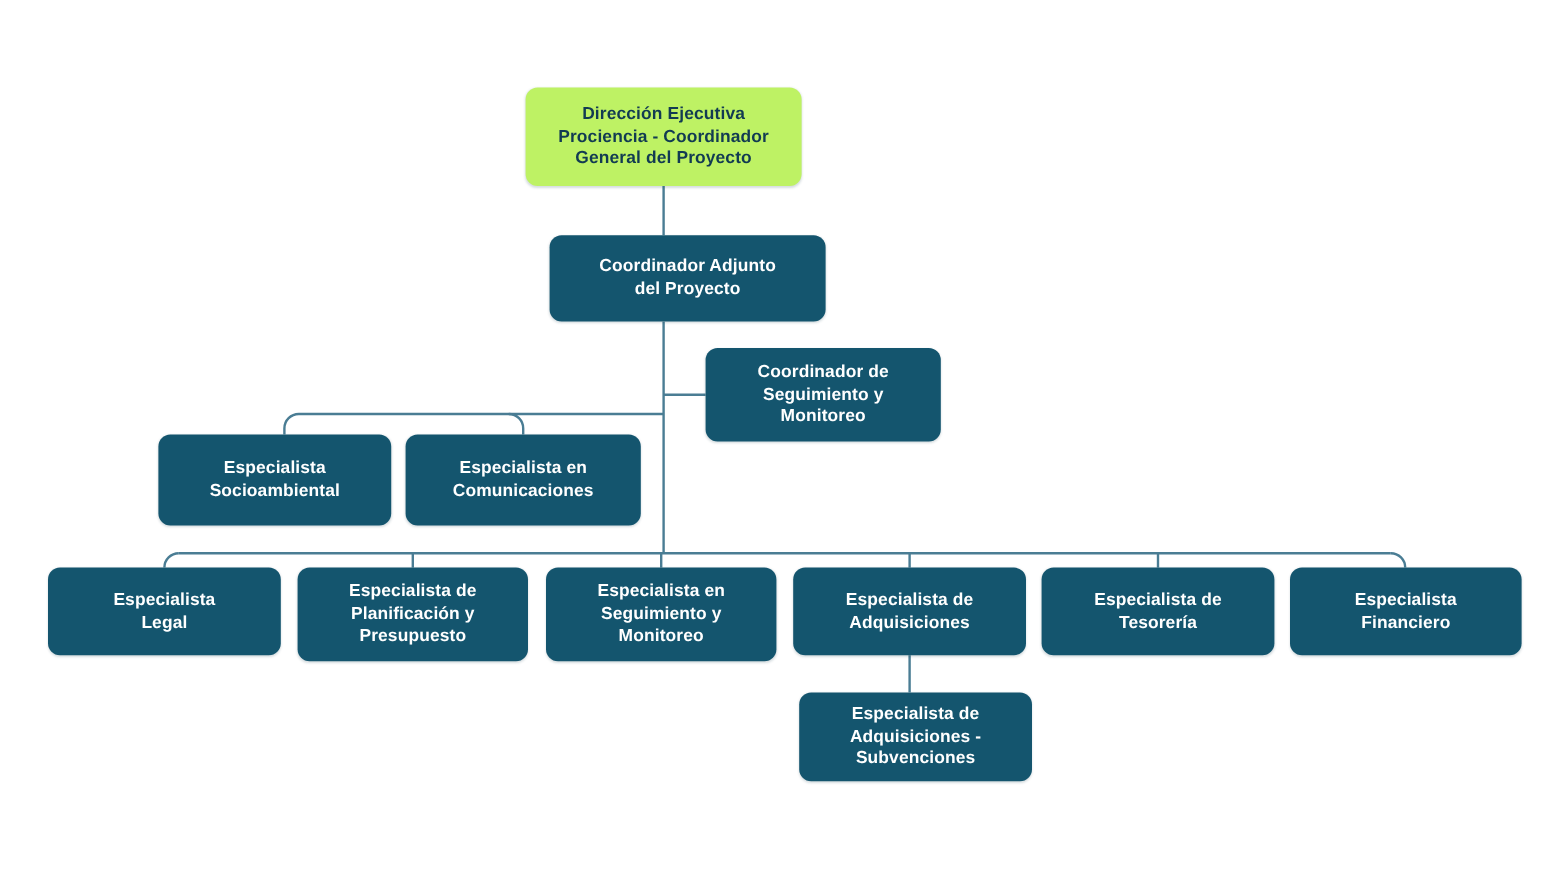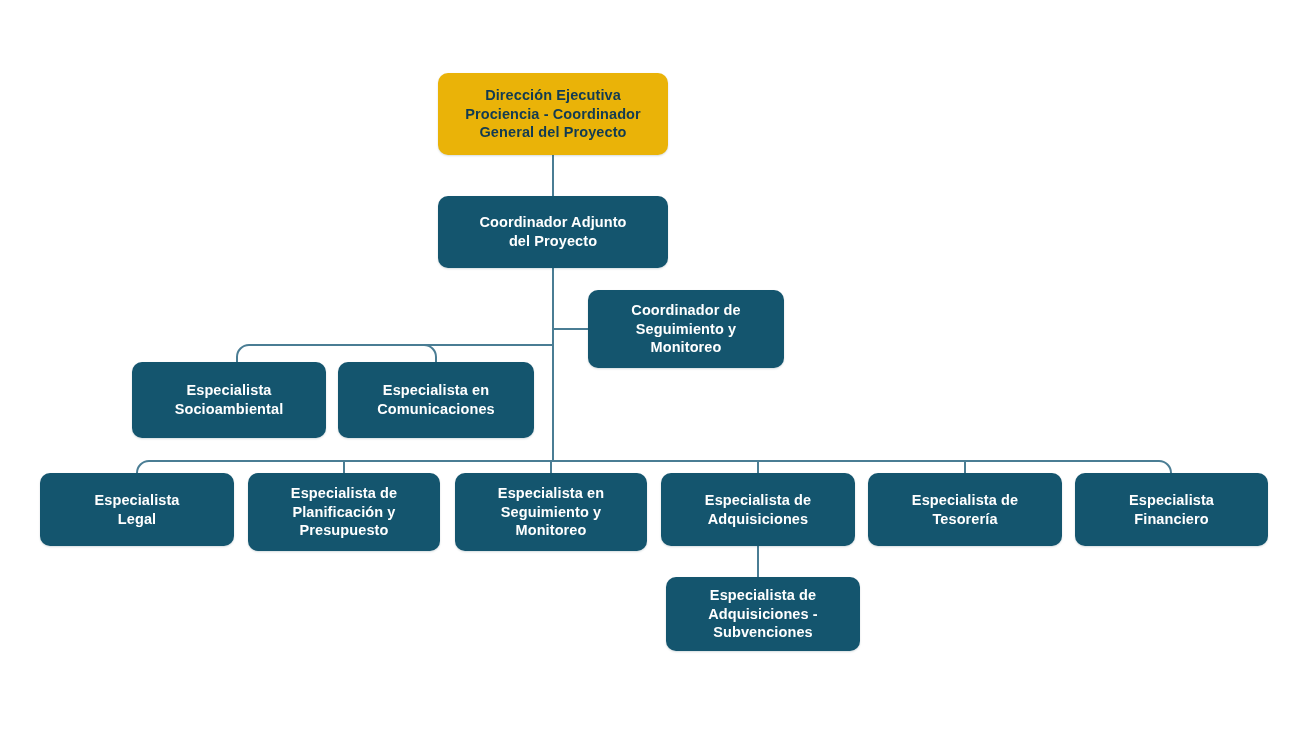--- a/index.html
+++ b/index.html
@@ -78,27 +78,27 @@
       <path d="M551,461 L551,473"></path>
       <path d="M758,461 L758,473"></path>
       <path d="M965,461 L965,473"></path>
       <path d="M1171,473 L1171,473"></path>
 
       <path d="M758,546 L758,577"></path>
 
     </g>
   </svg>
 
-  <div class="node node-accent" style="left: 438px; top: 73px; width: 230px; height: 82px; font-size: 14.5px; background: #eab308; color: rgb(18, 59, 82);">
+  <div class="node node-accent" style="left: 438px; top: 73px; width: 230px; height: 82px; font-size: 14.5px; background: #bef264; color: rgb(18, 59, 82);">
     <span class="node-label">Dirección Ejecutiva
 Prociencia - Coordinador
 General del Proyecto</span>
   </div>
 
-  <div class="node node-dark" style="left: 438px; top: 196px; width: 230px; height: 72px; font-size: 14.5px; background: rgb(20, 85, 110); color: rgb(255, 255, 255);">
+  <div class="node node-dark" style="left: 458px; top: 196px; width: 230px; height: 72px; font-size: 14.5px; background: rgb(20, 85, 110); color: rgb(255, 255, 255);">
     <span class="node-label">Coordinador Adjunto
 del Proyecto</span>
   </div>
 
   <div class="node node-dark" style="left: 588px; top: 290px; width: 196px; height: 78px; font-size: 14.5px; background: rgb(20, 85, 110); color: rgb(255, 255, 255);">
     <span class="node-label">Coordinador de
 Seguimiento y
 Monitoreo</span>
   </div>
 

